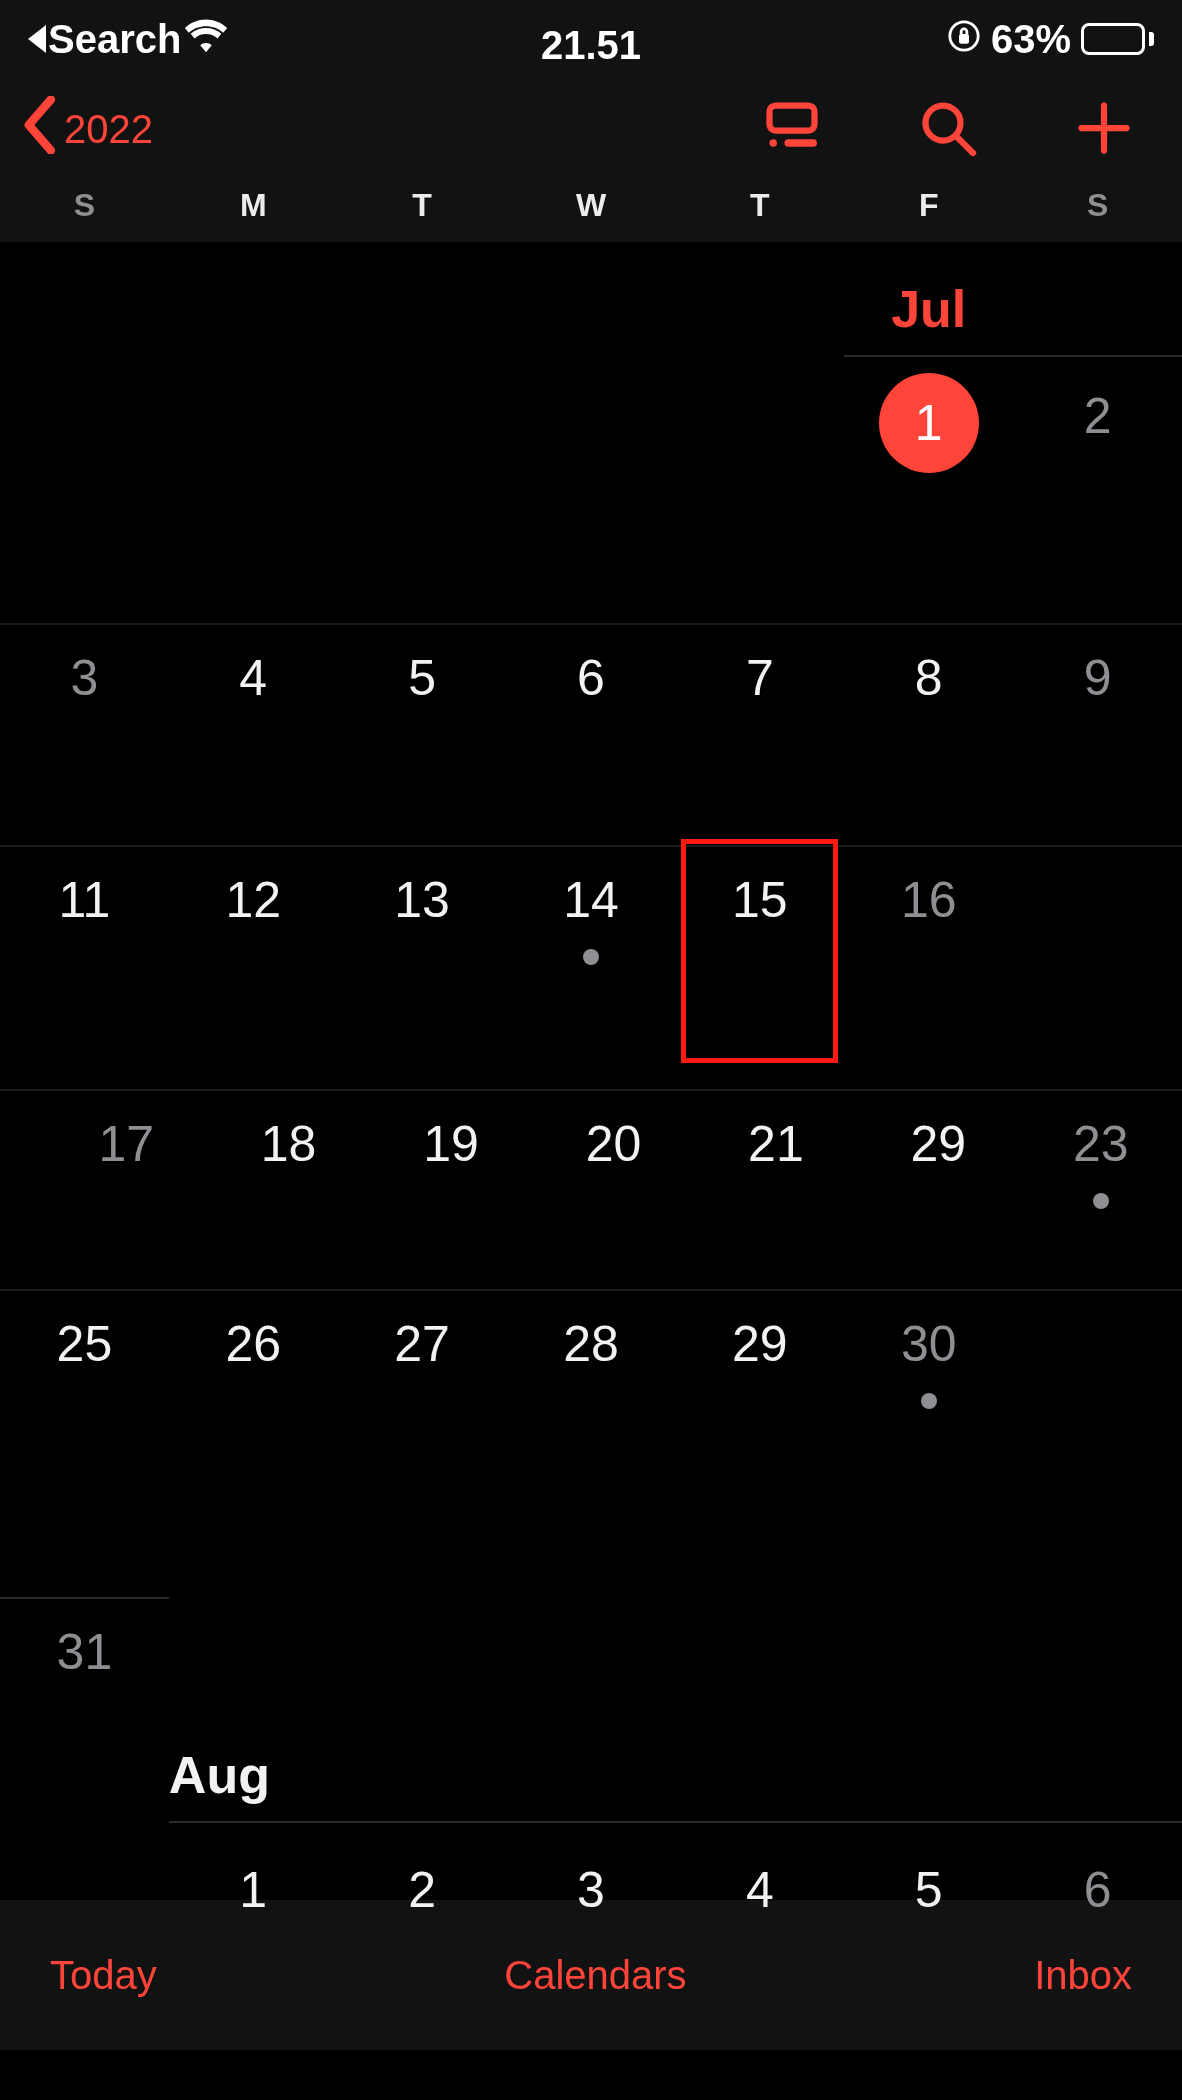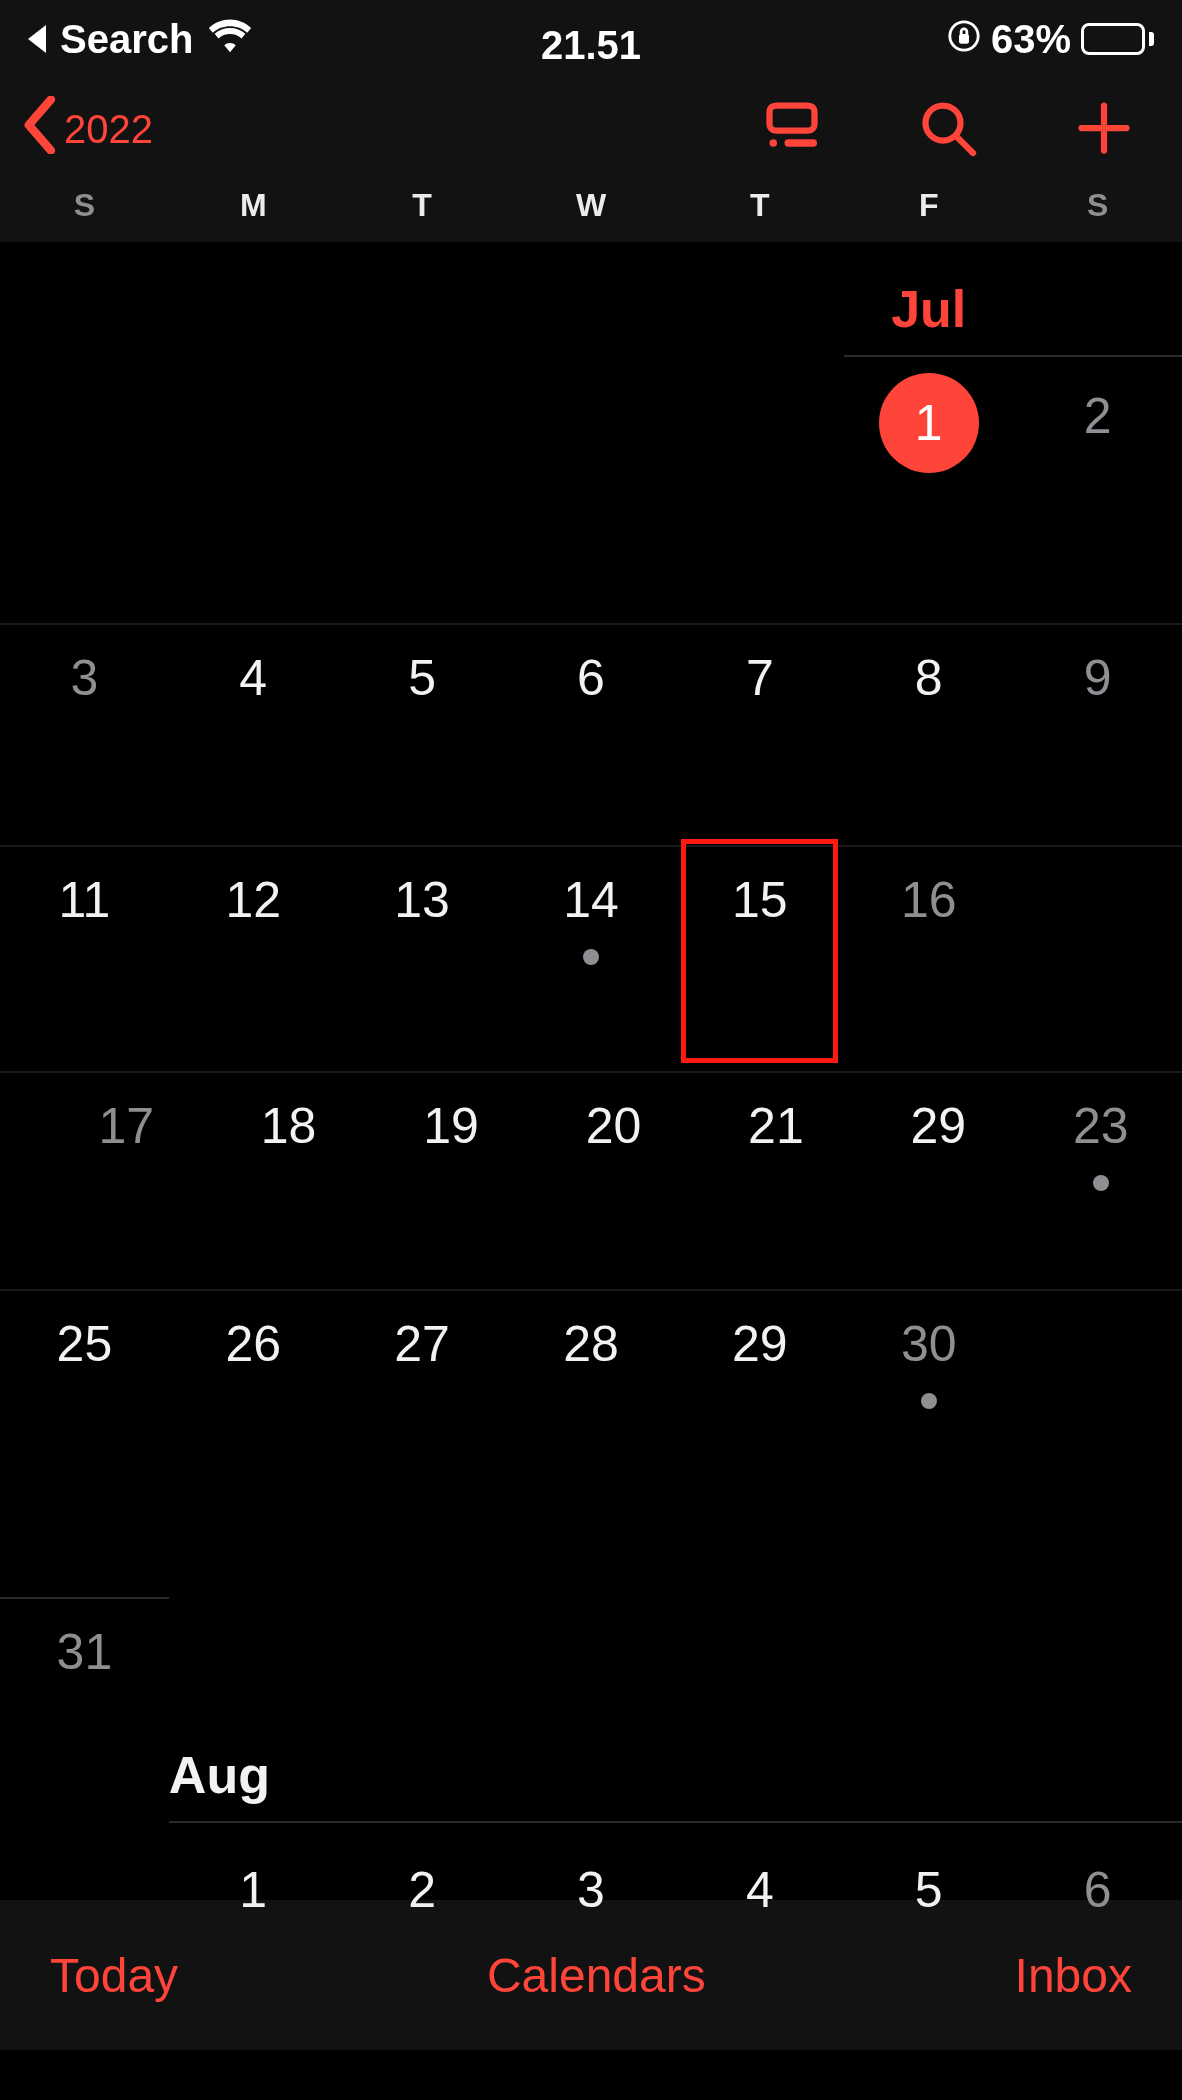--- a/index.html
+++ b/index.html
@@ -23,21 +23,21 @@
   .status-bar {
     height: 78px;
     background: #121212;
     display: flex;
     align-items: center;
     justify-content: space-between;
     padding: 0 28px;
     font-size: 40px;
     font-weight: 600;
   }
-  .status-left { display: flex; align-items: center; gap: 14px; text-align: center; }
+  .status-left { display: flex; align-items: center; gap: 2px; text-align: center; }
   .status-center { position: absolute; left: 50%; transform: translateX(-50%); margin-top: 12px; }
   .status-right { display: flex; align-items: center; gap: 10px; }
 
   .back-caret-small {
     width: 0; height: 0;
     border-top: 14px solid transparent;
     border-bottom: 14px solid transparent;
     border-right: 18px solid #fff;
   }
   .wifi-icon svg { width: 46px; height: 36px; fill: #fff; }
@@ -183,21 +183,21 @@
   }
 
   
   .toolbar {
     height: 150px;
     background: #121212;
     display: flex;
     align-items: center;
     justify-content: space-between;
     padding: 0 50px;
-    font-size: 48px;
+    font-size: 40px;
     color: #ff443a;
   }
 
   
   .bottom-pad { height: 50px; background: #000; }
 </style>
 </head>
 <body>
 
 <div class="screen">
@@ -330,21 +330,21 @@
           <div class="num">14</div>
           <div class="event-dot"></div>
         </div>
         <div class="day-cell">
           <div class="num">15</div>
         </div>
         <div class="day-cell dim">
           <div class="num">16</div>
         </div>
       </div>
-      <div class="week-row" style="top: 828px; padding-left: 45px;">
+      <div class="week-row" style="top: 846px; padding-left: 45px;">
         <div class="day-cell dim">
           <div class="num">17</div>
         </div>
         <div class="day-cell">
           <div class="num">18</div>
         </div>
         <div class="day-cell">
           <div class="num">19</div>
         </div>
         <div class="day-cell">

